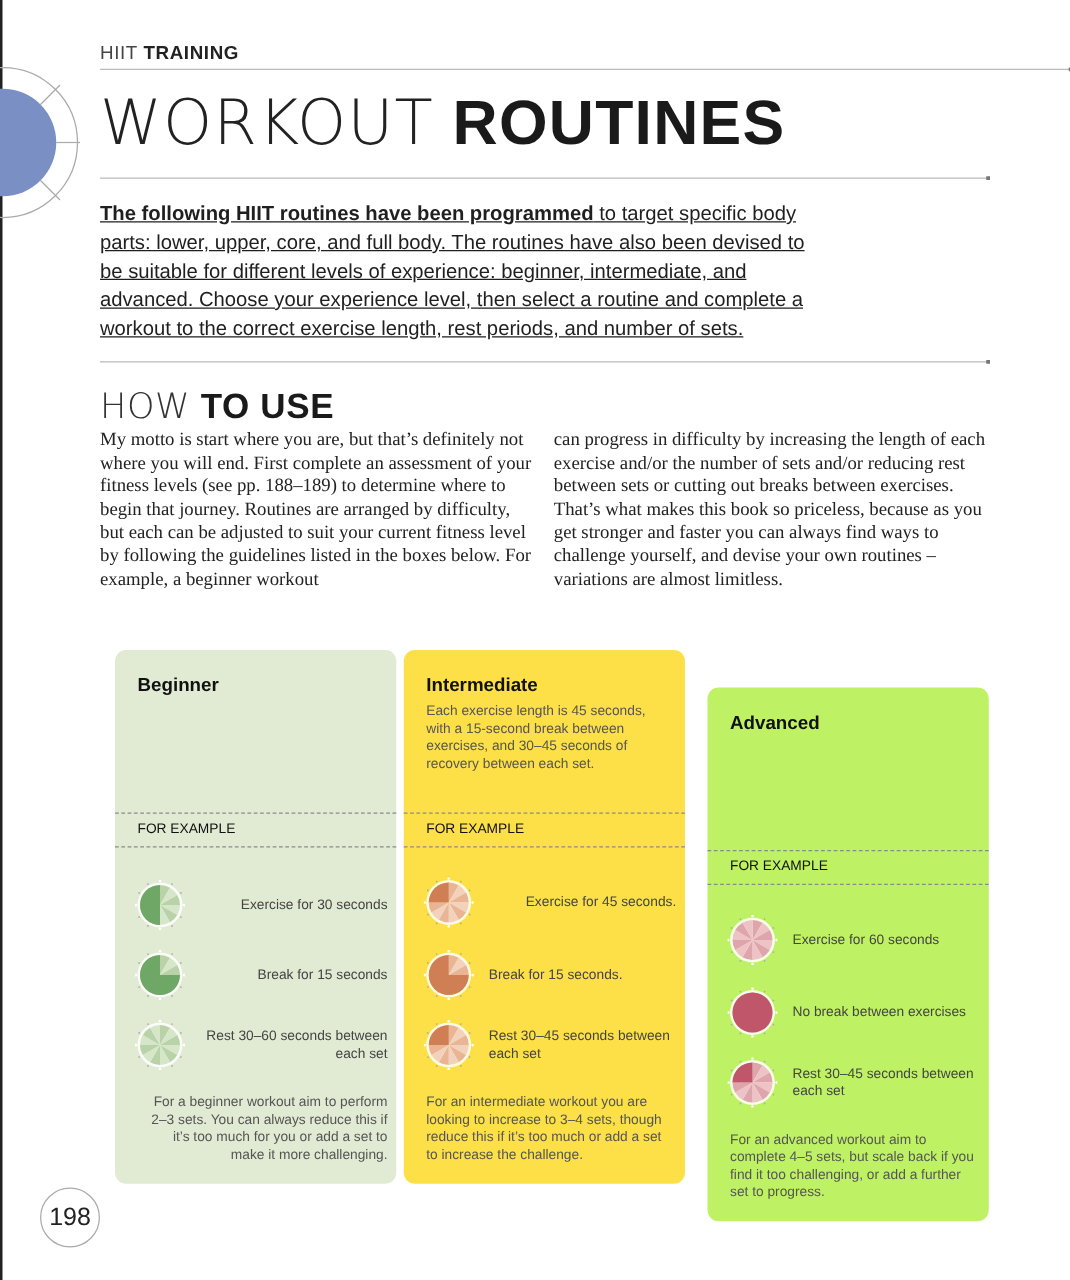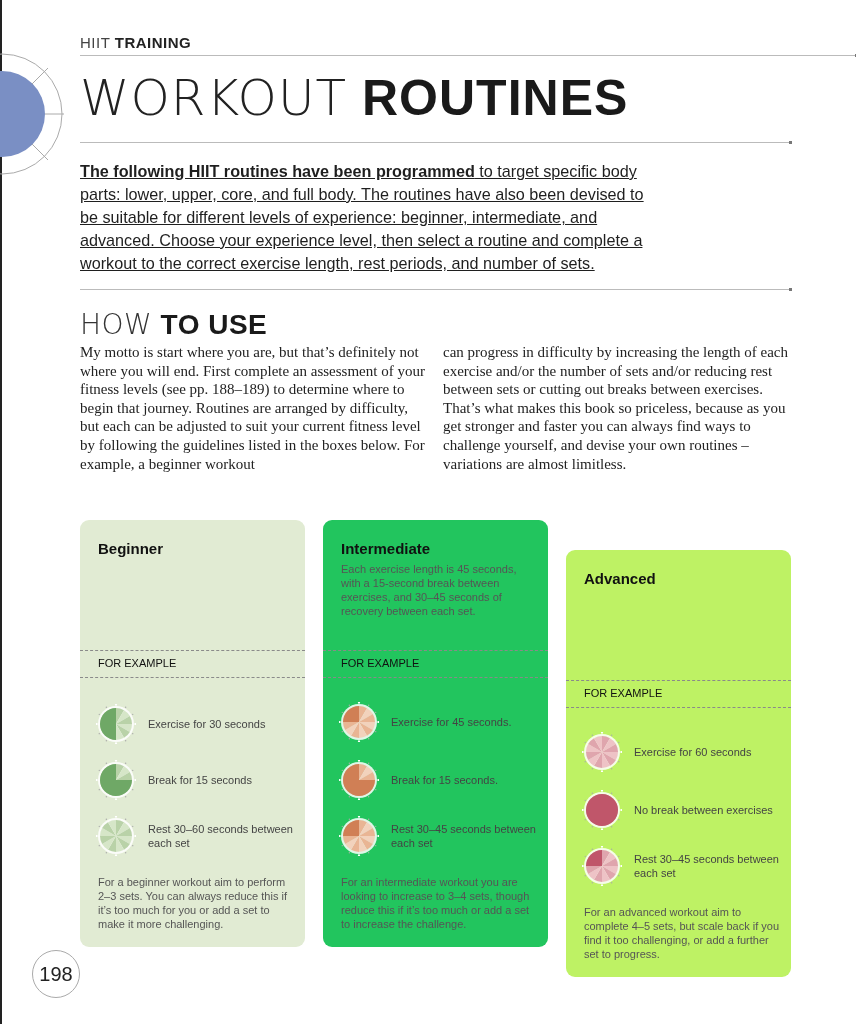--- a/index.html
+++ b/index.html
@@ -63,21 +63,21 @@
 <div class="rule" style="top:289px;width:710px;"></div>
 
 <div class="h2">
   <span class="thin">HOW</span>
   <span class="bold">TO USE</span>
 </div>
 
 <div class="col col1">My motto is start where you are, but that’s definitely not where you will end. First complete an assessment of your fitness levels (see pp. 188–189) to determine where to begin that journey. Routines are arranged by difficulty, but each can be adjusted to suit your current fitness level by following the guidelines listed in the boxes below. For example, a beginner workout</div>
 <div class="col col2">can progress in difficulty by increasing the length of each exercise and/or the number of sets and/or reducing rest between sets or cutting out breaks between exercises. That’s what makes this book so priceless, because as you get stronger and faster you can always find ways to challenge yourself, and devise your own routines – variations are almost limitless.</div>
 
-<div class="card" id="card0" style="left: 80px; background: rgb(225, 235, 211);">
+<div class="card" id="card0" style="left: 92px; background: rgb(225, 235, 211); text-align: right;">
   <div class="name">Beginner</div>
   <div class="dash" style="top:130px;"></div>
   <div class="fe">FOR EXAMPLE</div>
   <div class="dash" style="top:157px;"></div>
   <div class="row" style="top:184px;">
       <svg viewBox="0 0 40 40">
         <circle cx="20" cy="20" r="18" fill="#fff" opacity="0.85"></circle>
         <circle cx="20" cy="0.6999999999999993" r="1.1" fill="#fff"></circle>
         <circle cx="29.65" cy="3.2857097069603327" r="0.7" fill="#aaa"></circle>
         <circle cx="36.71429029303967" cy="10.349999999999998" r="0.7" fill="#aaa"></circle>
@@ -163,27 +163,27 @@
         <path d="M20,20 L6.143593539448986,28.000000000000007 A16,16 0 0 1 4,20.000000000000004 Z" fill="#b9d2a8"></path>
         <path d="M20,20 L4,20.000000000000004 A16,16 0 0 1 6.1435935394489825,11.999999999999998 Z" fill="#d6e6c8"></path>
         <path d="M20,20 L6.1435935394489825,11.999999999999998 A16,16 0 0 1 11.999999999999993,6.143593539448986 Z" fill="#b9d2a8"></path>
         <path d="M20,20 L11.999999999999993,6.143593539448986 A16,16 0 0 1 19.999999999999996,4 Z" fill="#d6e6c8"></path>
       </svg>
       <div class="lbl">Rest 30–60 seconds between each set</div>
     </div>
   <div class="foot">For a beginner workout aim to perform 2–3 sets. You can always reduce this if it’s too much for you or add a set to make it more challenging.</div>
 </div>
 
-<div class="card" id="card1" style="left: 323px; background: #22c55e;">
+<div class="card" id="card1" style="left: 323px; background: #fde047;">
   <div class="name">Intermediate</div>
   <div class="desc">Each exercise length is 45 seconds, with a 15-second break between exercises, and 30–45 seconds of recovery between each set.</div>
   <div class="dash" style="top:130px;"></div>
   <div class="fe">FOR EXAMPLE</div>
   <div class="dash" style="top:157px;"></div>
-  <div class="row" style="top:182px;">
+  <div class="row" style="top:182px;text-align:right;">
       <svg viewBox="0 0 40 40">
         <circle cx="20" cy="20" r="18" fill="#fff" opacity="0.85"></circle>
         <circle cx="20" cy="0.6999999999999993" r="1.1" fill="#fff"></circle>
         <circle cx="29.65" cy="3.2857097069603327" r="0.7" fill="#aaa"></circle>
         <circle cx="36.71429029303967" cy="10.349999999999998" r="0.7" fill="#aaa"></circle>
         <circle cx="39.3" cy="20" r="1.1" fill="#fff"></circle>
         <circle cx="36.71429029303967" cy="29.65" r="0.7" fill="#aaa"></circle>
         <circle cx="29.65" cy="36.71429029303967" r="0.7" fill="#aaa"></circle>
         <circle cx="20.000000000000004" cy="39.3" r="1.1" fill="#fff"></circle>
         <circle cx="10.349999999999998" cy="36.71429029303967" r="0.7" fill="#aaa"></circle>

